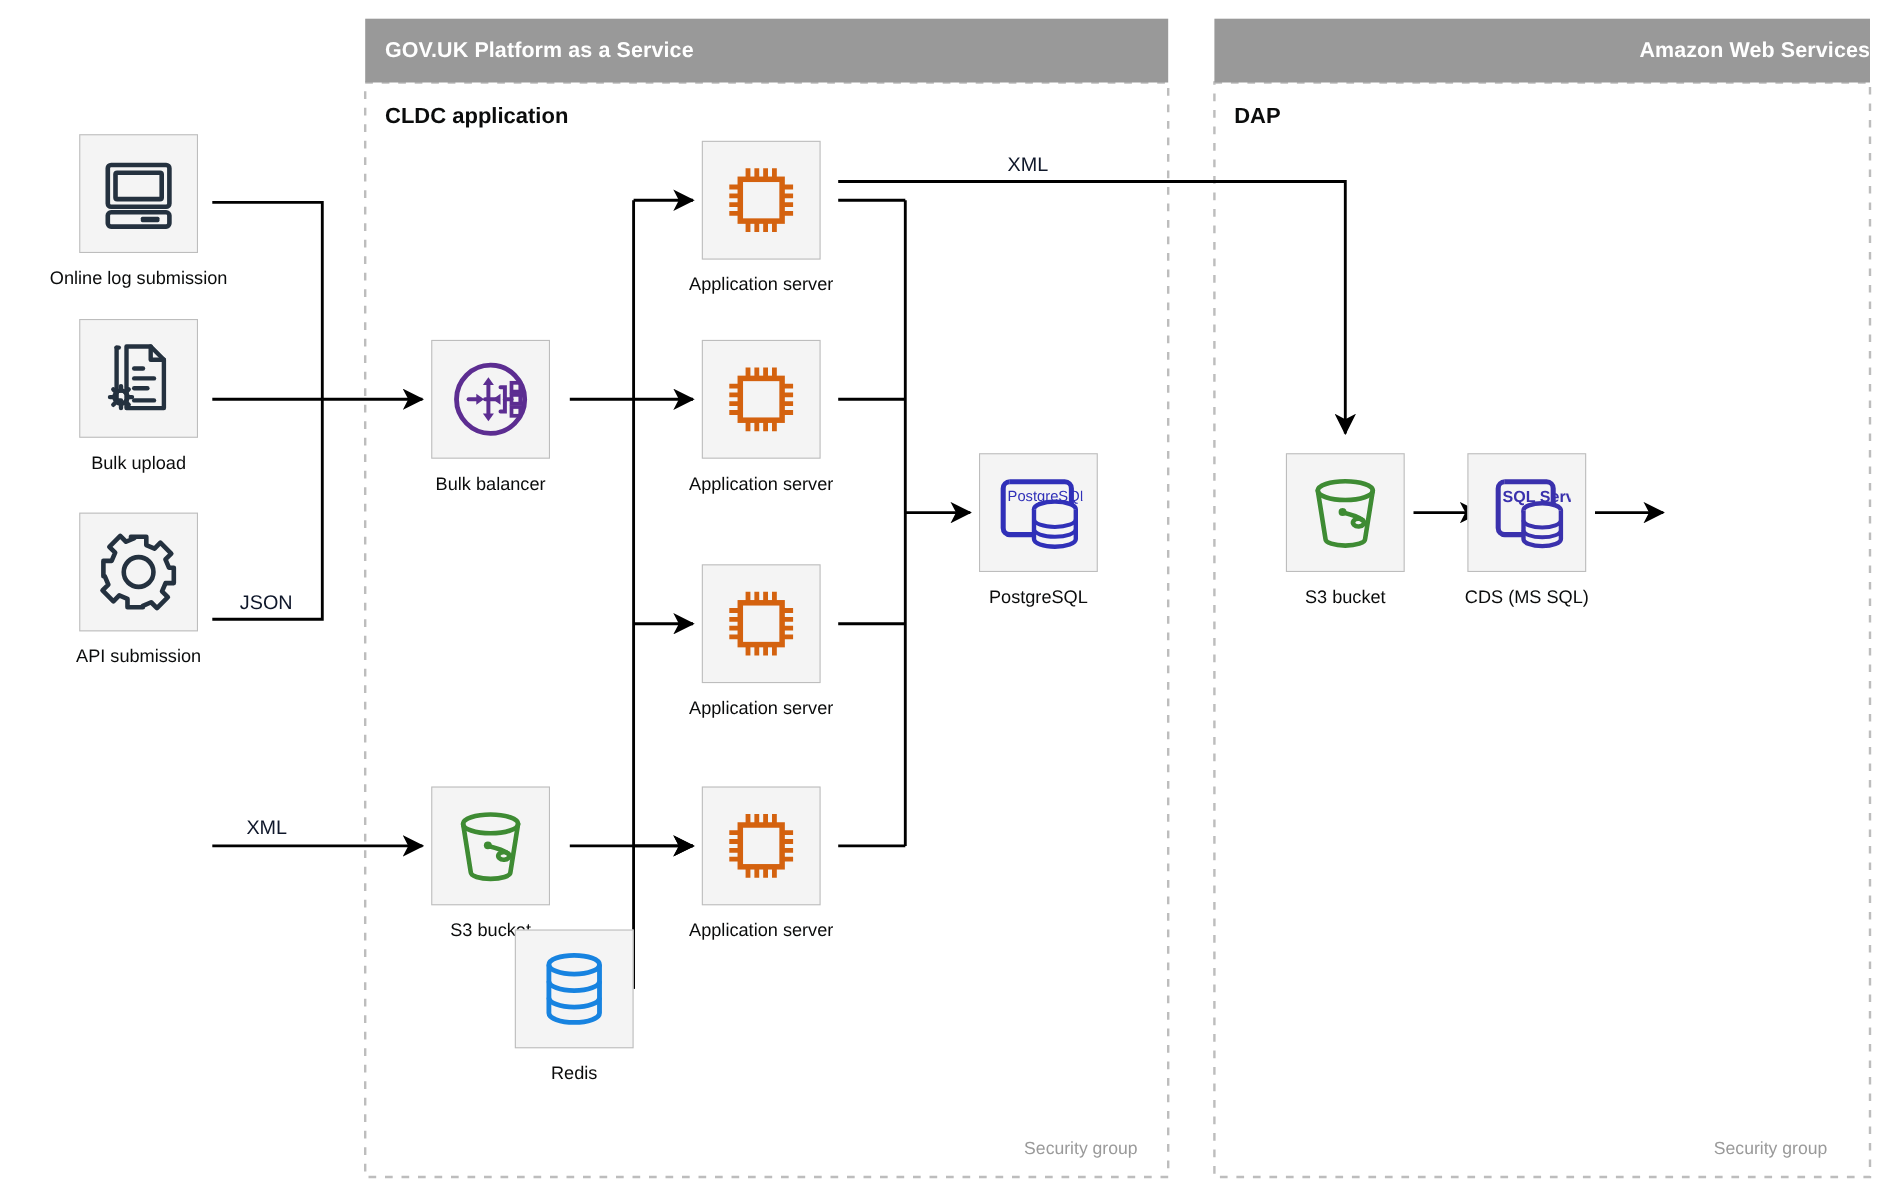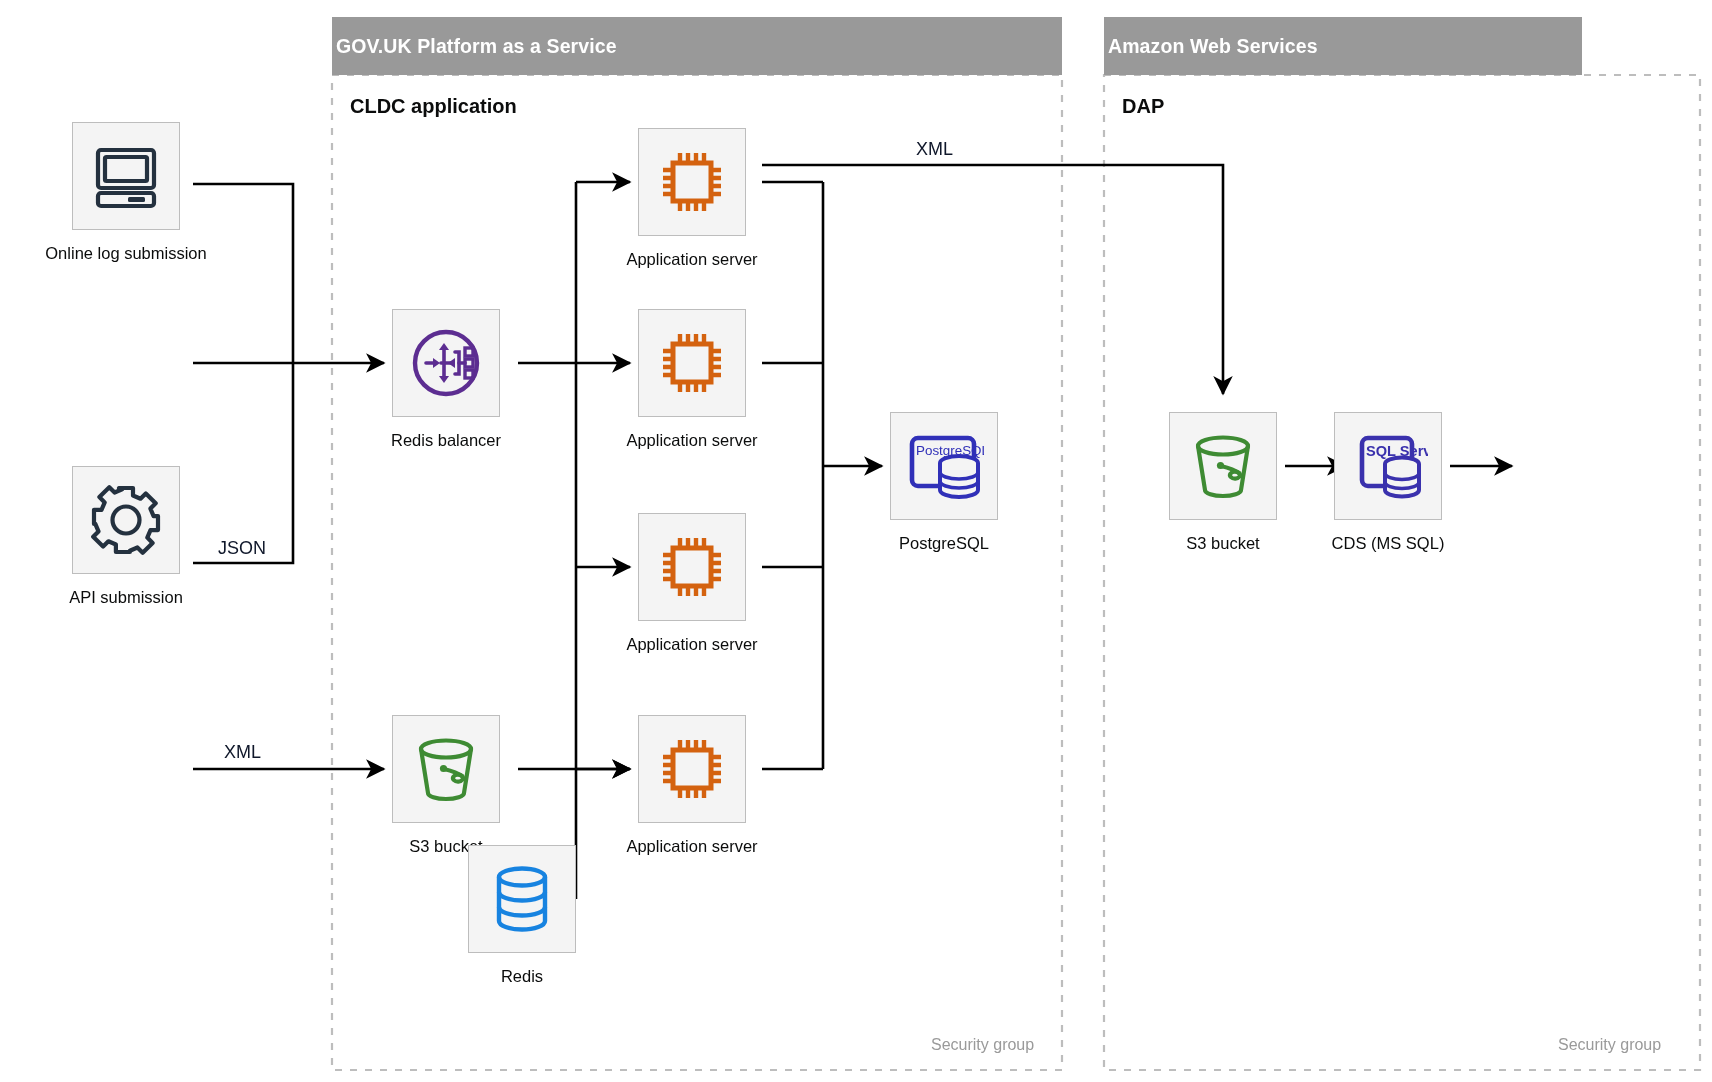--- a/index.html
+++ b/index.html
@@ -1,20 +1,20 @@
 <!DOCTYPE html>
 <html><head>
 <meta charset="utf-8">
 <style>
   html,body{margin:0;padding:0;background:#ffffff;}
   body{width:1712px;height:1082px;font-family:"Liberation Sans",sans-serif;}
   #stage{position:relative;width:1712px;height:1082px;overflow:hidden;background:#fff;}
   svg.layer{position:absolute;left:0;top:0;width:1712px;height:1082px;}
   .zone-header{position:absolute;background:#999999;display:flex;align-items:center;}
-  .zone-header span{color:#ffffff;font-weight:bold;font-size:19.5px;letter-spacing:.1px;padding-left:4px;}
+  .zone-header span{color:#ffffff;font-weight:bold;font-size:19.5px;letter-spacing:.1px;padding-left:18px;}
   .zone-sub{position:absolute;font-weight:bold;font-size:20px;color:#0b0c0c;}
   .sec-grp{position:absolute;font-size:16px;color:#9a9a9a;}
   .node{position:absolute;}
   .node .box{width:108px;height:108px;background:#f4f4f4;border:1.6px solid #bdbdbd;box-sizing:border-box;display:flex;align-items:center;justify-content:center;}
   .node .cap{position:absolute;left:50%;transform:translateX(-50%);top:122px;white-space:nowrap;font-size:16.5px;color:#0b0c0c;}
   .edge-label{position:absolute;font-size:18px;color:#0f172a;white-space:nowrap;}
 </style>
 </head>
 <body>
 
@@ -66,40 +66,60 @@
       <path d="M1450,466 H1512" marker-end="url(#arw)"></path>
     </g>
   </svg>
 
   <div class="zone-header" style="left:332px;top:17px;width:730px;height:58px;">
     <span>GOV.UK Platform as a Service</span>
   </div>
   <div class="zone-sub" style="left:350px;top:95px;">CLDC application</div>
   <div class="sec-grp" style="left:931px;top:1036px;">Security group</div>
 
-  <div class="zone-header" style="left:1104px;top:17px;width:478px;height:58px;">
+  <div class="zone-header" style="left:1104px;top:17px;width:596px;height:58px;justify-content:flex-end;">
     <span>Amazon Web Services</span>
   </div>
   <div class="zone-sub" style="left:1122px;top:95px;">DAP</div>
   <div class="sec-grp" style="left:1558px;top:1036px;">Security group</div>
 
   <div class="node" style="left:72px;top:122px;">
     <div class="box">
       <svg width="72" height="72" viewBox="0 0 72 72">
         <g fill="none" stroke="#24313f" stroke-width="4.2" stroke-linejoin="round">
           <rect x="8" y="10" width="56" height="38" rx="3"></rect>
           <rect x="15" y="17" width="42" height="24" rx="1.5"></rect>
           <rect x="8" y="53" width="56" height="13" rx="3"></rect>
         </g>
         <rect x="38" y="57" width="17" height="5" rx="1.5" fill="#24313f"></rect>
       </svg>
     </div>
     <div class="cap">Online log submission</div>
   </div>
 
+  <div class="node" style="left:72px;top:290px;">
+    <div class="box">
+      <svg width="72" height="72" viewBox="0 0 72 72">
+        <g fill="none" stroke="#24313f" stroke-width="4" stroke-linejoin="round" stroke-linecap="round">
+          <path d="M16 8 H18"></path>
+          <path d="M16 8 V56"></path>
+          <path d="M16 56 H20"></path>
+          <path d="M25 7 H47 L59 19 V63 H25 Z"></path>
+          <path d="M47 7 V19 H59"></path>
+          <path d="M32 27 H40"></path>
+          <path d="M32 36 H50"></path>
+          <path d="M32 45 H44"></path>
+          <path d="M32 56 H50"></path>
+          <circle cx="20" cy="53" r="6"></circle>
+          <path d="M20 43 v4 M20 59 v4 M10 53 h4 M26 53 h4 M13 46 l3 3 M24 57 l3 3 M27 46 l-3 3 M16 57 l-3 3"></path>
+        </g>
+      </svg>
+    </div>
+    <div class="cap">Bulk upload</div>
+  </div>
 
   <div class="node" style="left:72px;top:466px;">
     <div class="box">
       <svg width="74" height="74" viewBox="0 0 74 74">
         <g fill="none" stroke="#24313f" stroke-width="4.2" stroke-linejoin="round">
           <path d="M30 5 h14 v7.5 l7.5 3.2 5.3-5.3 9.9 9.9 -5.3 5.3 3.2 7.5 H69 v14 h-7.5 l-3.2 7.5 5.3 5.3 -9.9 9.9 -5.3-5.3 -7.5 3.2 V69 h-14 v-7.5 l-7.5-3.2 -5.3 5.3 -9.9-9.9 5.3-5.3 -3.2-7.5 H5 v-14 h7.5 l3.2-7.5 -5.3-5.3 9.9-9.9 5.3 5.3 7.5-3.2 Z"></path>
           <circle cx="37" cy="37" r="13.5"></circle>
         </g>
       </svg>
     </div>
@@ -122,21 +142,21 @@
         <path d="M48 34 l-7 5 7 5 z" fill="#5c2d91"></path>
         <path d="M32 26 l5-7 5 7 z" fill="#5c2d91"></path>
         <path d="M32 52 l5 7 5-7 z" fill="#5c2d91"></path>
         <g fill="none" stroke="#5c2d91" stroke-width="3.4">
           <rect x="58" y="24" width="8" height="8"></rect>
           <rect x="58" y="35" width="8" height="8"></rect>
           <rect x="58" y="46" width="8" height="8"></rect>
         </g>
       </svg>
     </div>
-    <div class="cap">Redis balancer</div>
+    <div class="cap">Bulk balancer</div>
   </div>
 
   <div class="node" style="left:638px;top:128px;">
     <div class="box">
       <svg width="74" height="74" viewBox="0 0 74 74">
         <rect x="18" y="18" width="38" height="38" fill="none" stroke="#d4620f" stroke-width="5"></rect>
         <g stroke="#d4620f" stroke-width="4.4" stroke-linecap="butt">
           <path d="M25 18 V8 M33 18 V8 M41 18 V8 M49 18 V8"></path>
           <path d="M25 56 V66 M33 56 V66 M41 56 V66 M49 56 V66"></path>
           <path d="M18 25 H8 M18 33 H8 M18 41 H8 M18 49 H8"></path>

